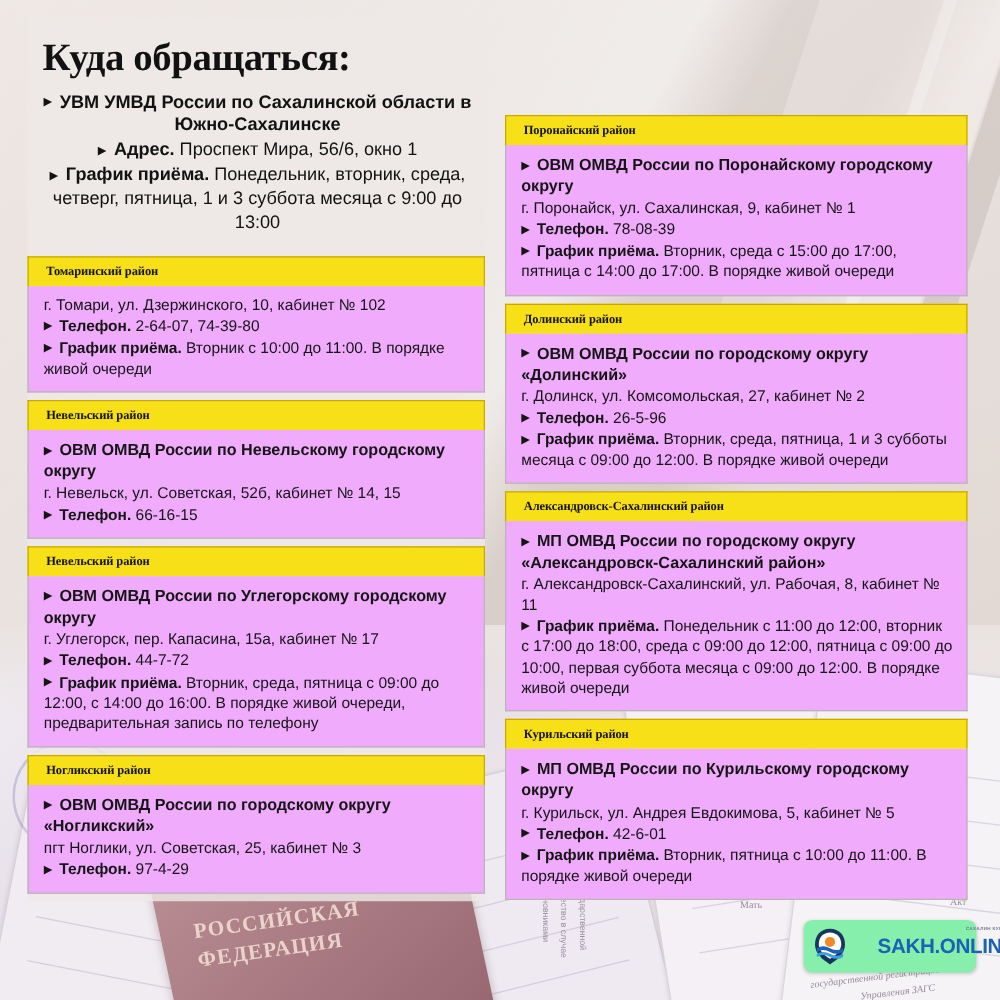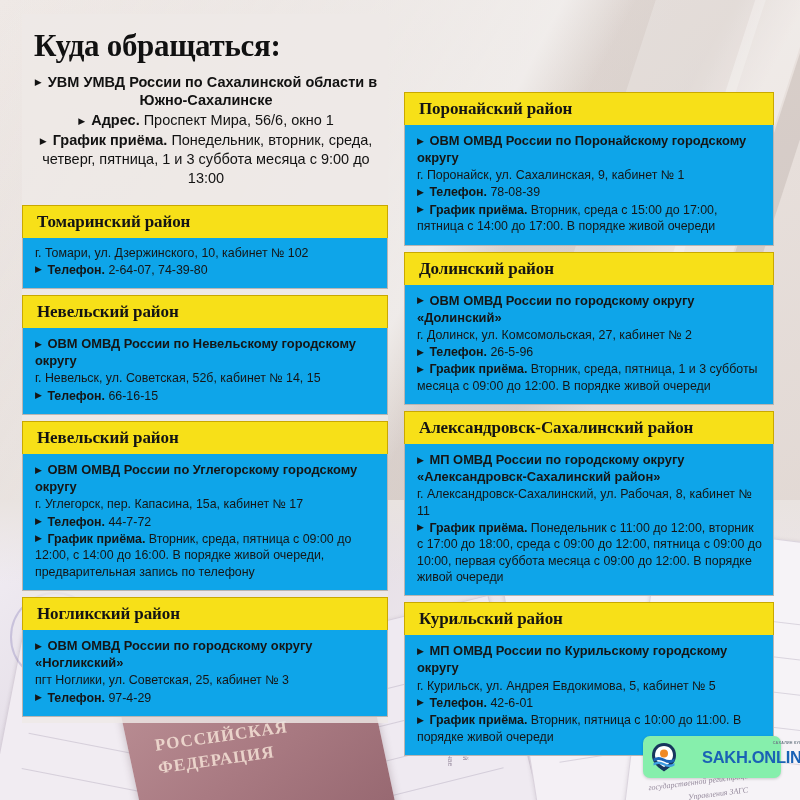--- a/index.html
+++ b/index.html
@@ -148,26 +148,26 @@
   .card {
     margin: 0 0 6px 0;
   }
   .card-header {
     background: #f7e018;
     border: 1px solid #c9a800;
     border-bottom: none;
     padding: 6px 10px 6px 14px;
     font-family: "Liberation Serif", "DejaVu Serif", serif;
     font-weight: bold;
-    font-size: 17px;
+    font-size: 10px;
     color: #141414;
     letter-spacing: -0.1px;
   }
   .card-body {
-    background: #0ea5e9;
+    background: #f0abfc;
     border: 1px solid #b9b5b2;
     border-top: none;
     padding: 7px 10px 9px 12px;
     font-size: 12.4px;
     line-height: 1.32;
     color: #151515;
   }
   .card-body p { margin: 0 0 1px 0; }
   .card-body .org {
     font-weight: bold;
@@ -303,20 +303,21 @@
         <span>Понедельник, вторник, среда, четверг, пятница, 1 и 3 суббота месяца с 9:00 до 13:00</span>
       </p>
     </div>
 
     <div id="left-cards">
         <div class="card">
           <div class="card-header">Томаринский район</div>
           <div class="card-body">
             <p>г. Томари, ул. Дзержинского, 10, кабинет № 102</p>
             <p><span class="tri">▶</span> <span class="b">Телефон.</span> <span>2-64-07, 74-39-80</span></p>
+            <p><span class="tri">▶</span> <span class="b">График приёма.</span> <span>Вторник с 10:00 до 11:00. В порядке живой очереди</span></p>
           </div>
         </div>
         <div class="card">
           <div class="card-header">Невельский район</div>
           <div class="card-body">
             <p class="org"><span class="tri">▶</span> <span>ОВМ ОМВД России по Невельскому городскому округу</span></p>
             <p>г. Невельск, ул. Советская, 52б, кабинет № 14, 15</p>
             <p><span class="tri">▶</span> <span class="b">Телефон.</span> <span>66-16-15</span></p>
           </div>
         </div>

